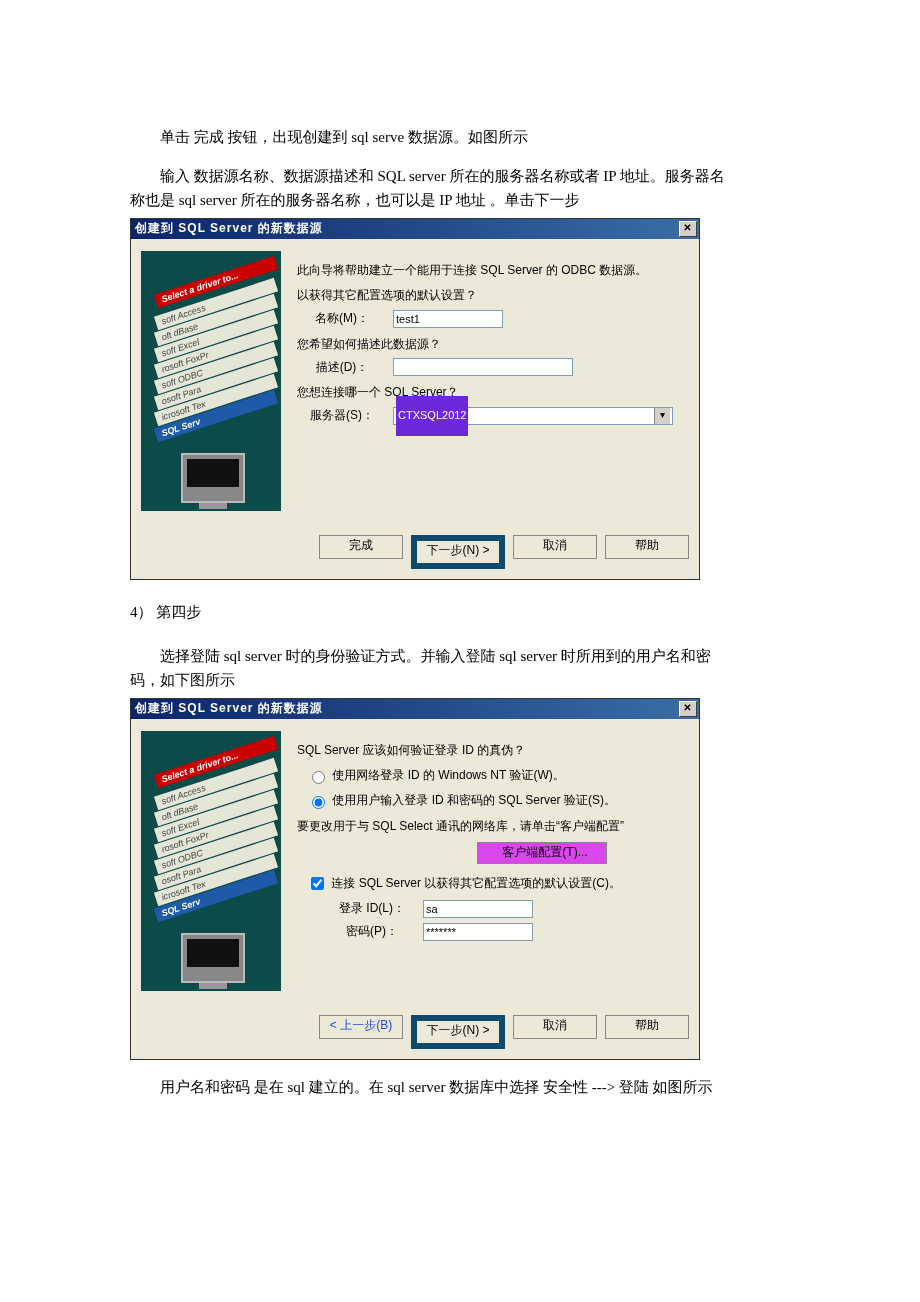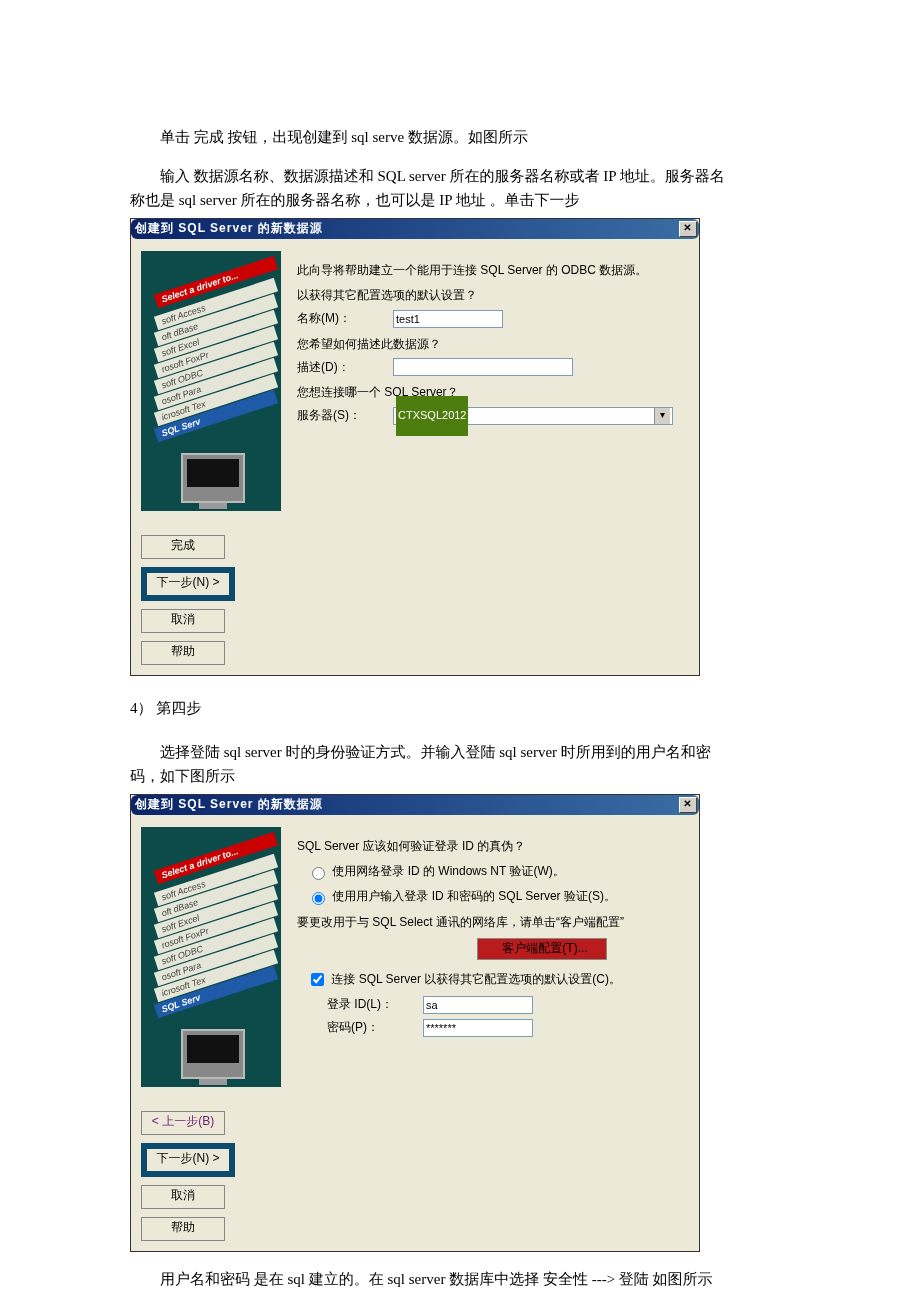--- a/index.html
+++ b/index.html
@@ -38,21 +38,20 @@
   }
   .titlebar {
     background: linear-gradient(to right, #0a246a, #3a6ea5);
     color: #fff;
     display: flex;
     align-items: center;
     height: 20px;
     padding: 0 2px 0 4px;
     font-weight: bold;
     letter-spacing: 1px;
-    border-radius: 6px;
   }
   .titlebar .title-text { flex: 1; white-space: nowrap; }
   .close-btn {
     width: 16px; height: 14px;
     background: #d4d0c8;
     border: 1px solid #fff;
     border-right-color: #404040;
     border-bottom-color: #404040;
     color: #000;
     font-size: 10px;
@@ -114,41 +113,41 @@
     width:28px; height:6px;
     background:#999;
   }
 
   .fields {
     flex: 1;
     padding: 4px 6px 0 16px;
   }
   .fields p { margin: 6px 0 2px 0; }
   .row { display: flex; align-items: center; margin: 4px 0; }
-  .row label { width: 90px; text-align: left; margin-right: 6px; }
+  .row label { width: 90px; text-align: center; margin-right: 6px; }
   .row input[type=text], .row input[type=password], .row .combo {
     height: 18px;
     border: 1px solid #7f9db9;
     background: #fff;
     padding: 0 2px;
     font-family: Tahoma, "SimSun", sans-serif;
     font-size: 11px;
     box-sizing: border-box;
   }
   .row input.short { width: 110px; }
   .row input.mid   { width: 180px; }
   .row .combo {
     display: inline-flex;
     align-items: center;
     width: 280px;
     justify-content: space-between;
     padding-left: 2px;
   }
   .combo .sel {
-    background: #4d7c0f;
+    background: #6d28d9;
     color: #fff;
     padding: 11px 2px;
     font-family: Tahoma, sans-serif;
   }
   .combo .drop {
     width: 15px; height: 16px;
     background: #d4d0c8;
     border-left: 1px solid #888;
     text-align: center;
     line-height: 14px;
@@ -158,47 +157,46 @@
 
   .radio-line, .check-line { margin: 6px 0 6px 10px; }
   .radio-line input, .check-line input { margin-right: 4px; vertical-align: middle; }
 
   .big-btn {
     display: block;
     margin: 6px 16px 10px 180px;
     width: 130px;
     height: 22px;
     border: 1px solid #888;
-    background: #b91c1c;
+    background: #d946ef;
     font-family: "SimSun", sans-serif;
     font-size: 12px;
     padding-left: 12px;
   }
 
   .button-row {
     display: flex;
     justify-content: flex-end;
     gap: 8px;
     padding: 8px 10px 10px 10px;
     background: #ece9d8;
-    flex-direction: column;
   }
   .wbtn {
     width: 82px;
     height: 22px;
     border: 1px solid #888;
     background: #ece9d8;
     font-family: "SimSun", sans-serif;
     font-size: 12px;
     line-height: 18px;
     text-align: center;
     cursor: pointer;
   }
   .wbtn.default { border: 6px solid #0c4a6e; }
-  .wbtn.ghost { color: #701a75; }
+  .wbtn.ghost { color: #1d4ed8; }
 </style>
 </head>
 <body>
 
 <div class="page">
 
   <p class="para">单击 完成 按钮，出现创建到 sql serve 数据源。如图所示</p>
   <p class="para">输入 数据源名称、数据源描述和 SQL server 所在的服务器名称或者 IP 地址。服务器名称也是 sql server 所在的服务器名称，也可以是 IP 地址 。单击下一步</p>
 
   <div class="dialog">

